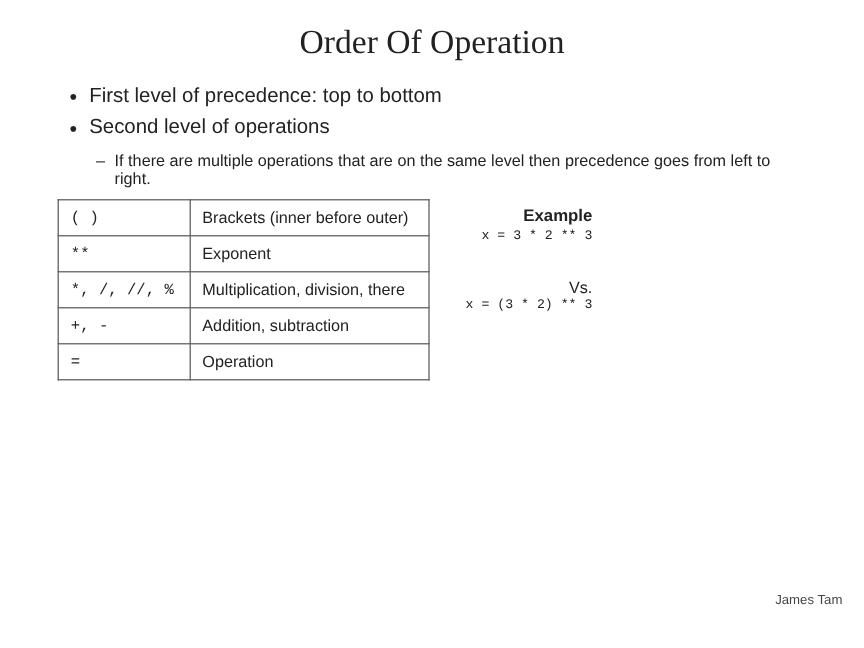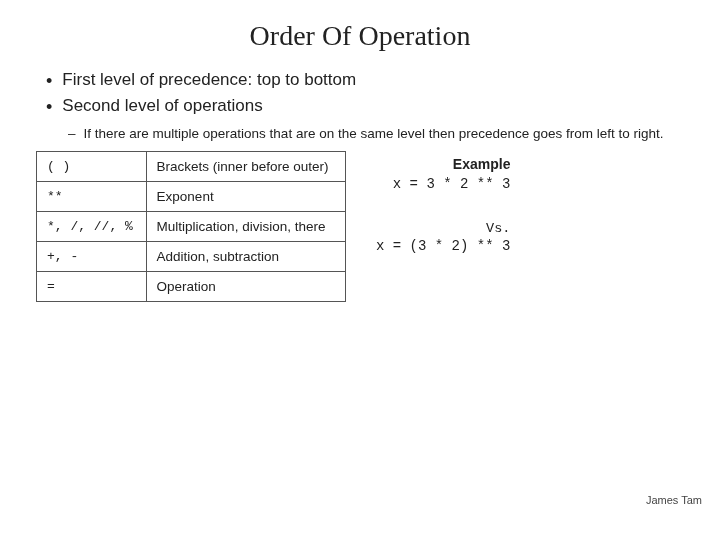--- a/index.html
+++ b/index.html
@@ -9,21 +9,21 @@
       height: 540px;
       background: #ffffff;
       font-family: Arial, sans-serif;
       overflow: hidden;
       position: relative;
     }
 
     .page {
       width: 720px;
       height: 520px;
-      padding: 20px 36px;
+      padding: 20px 48px;
       position: relative;
     }
 
     .title {
       text-align: center;
       font-size: 28px;
       font-weight: normal;
       color: #222;
       margin-bottom: 18px;
       font-family: Georgia, 'Times New Roman', serif;
@@ -114,25 +114,25 @@
 
     .example-label {
       font-family: Arial, sans-serif;
       font-weight: bold;
       font-size: 14px;
       margin-bottom: 4px;
     }
 
     .example-code {
       margin-bottom: 14px;
-      font-size: 14px;
+      font-size: 11px;
     }
 
     .vs-label {
-      font-family: Liberation Mono, monospace;
+      font-family: Liberation Sans, sans-serif;
       font-size: 13.5px;
       margin-bottom: 2px;
       margin-top: 29px;
     }
 
     .james-tam {
       position: absolute;
       bottom: 14px;
       right: 18px;
       font-size: 11px;

